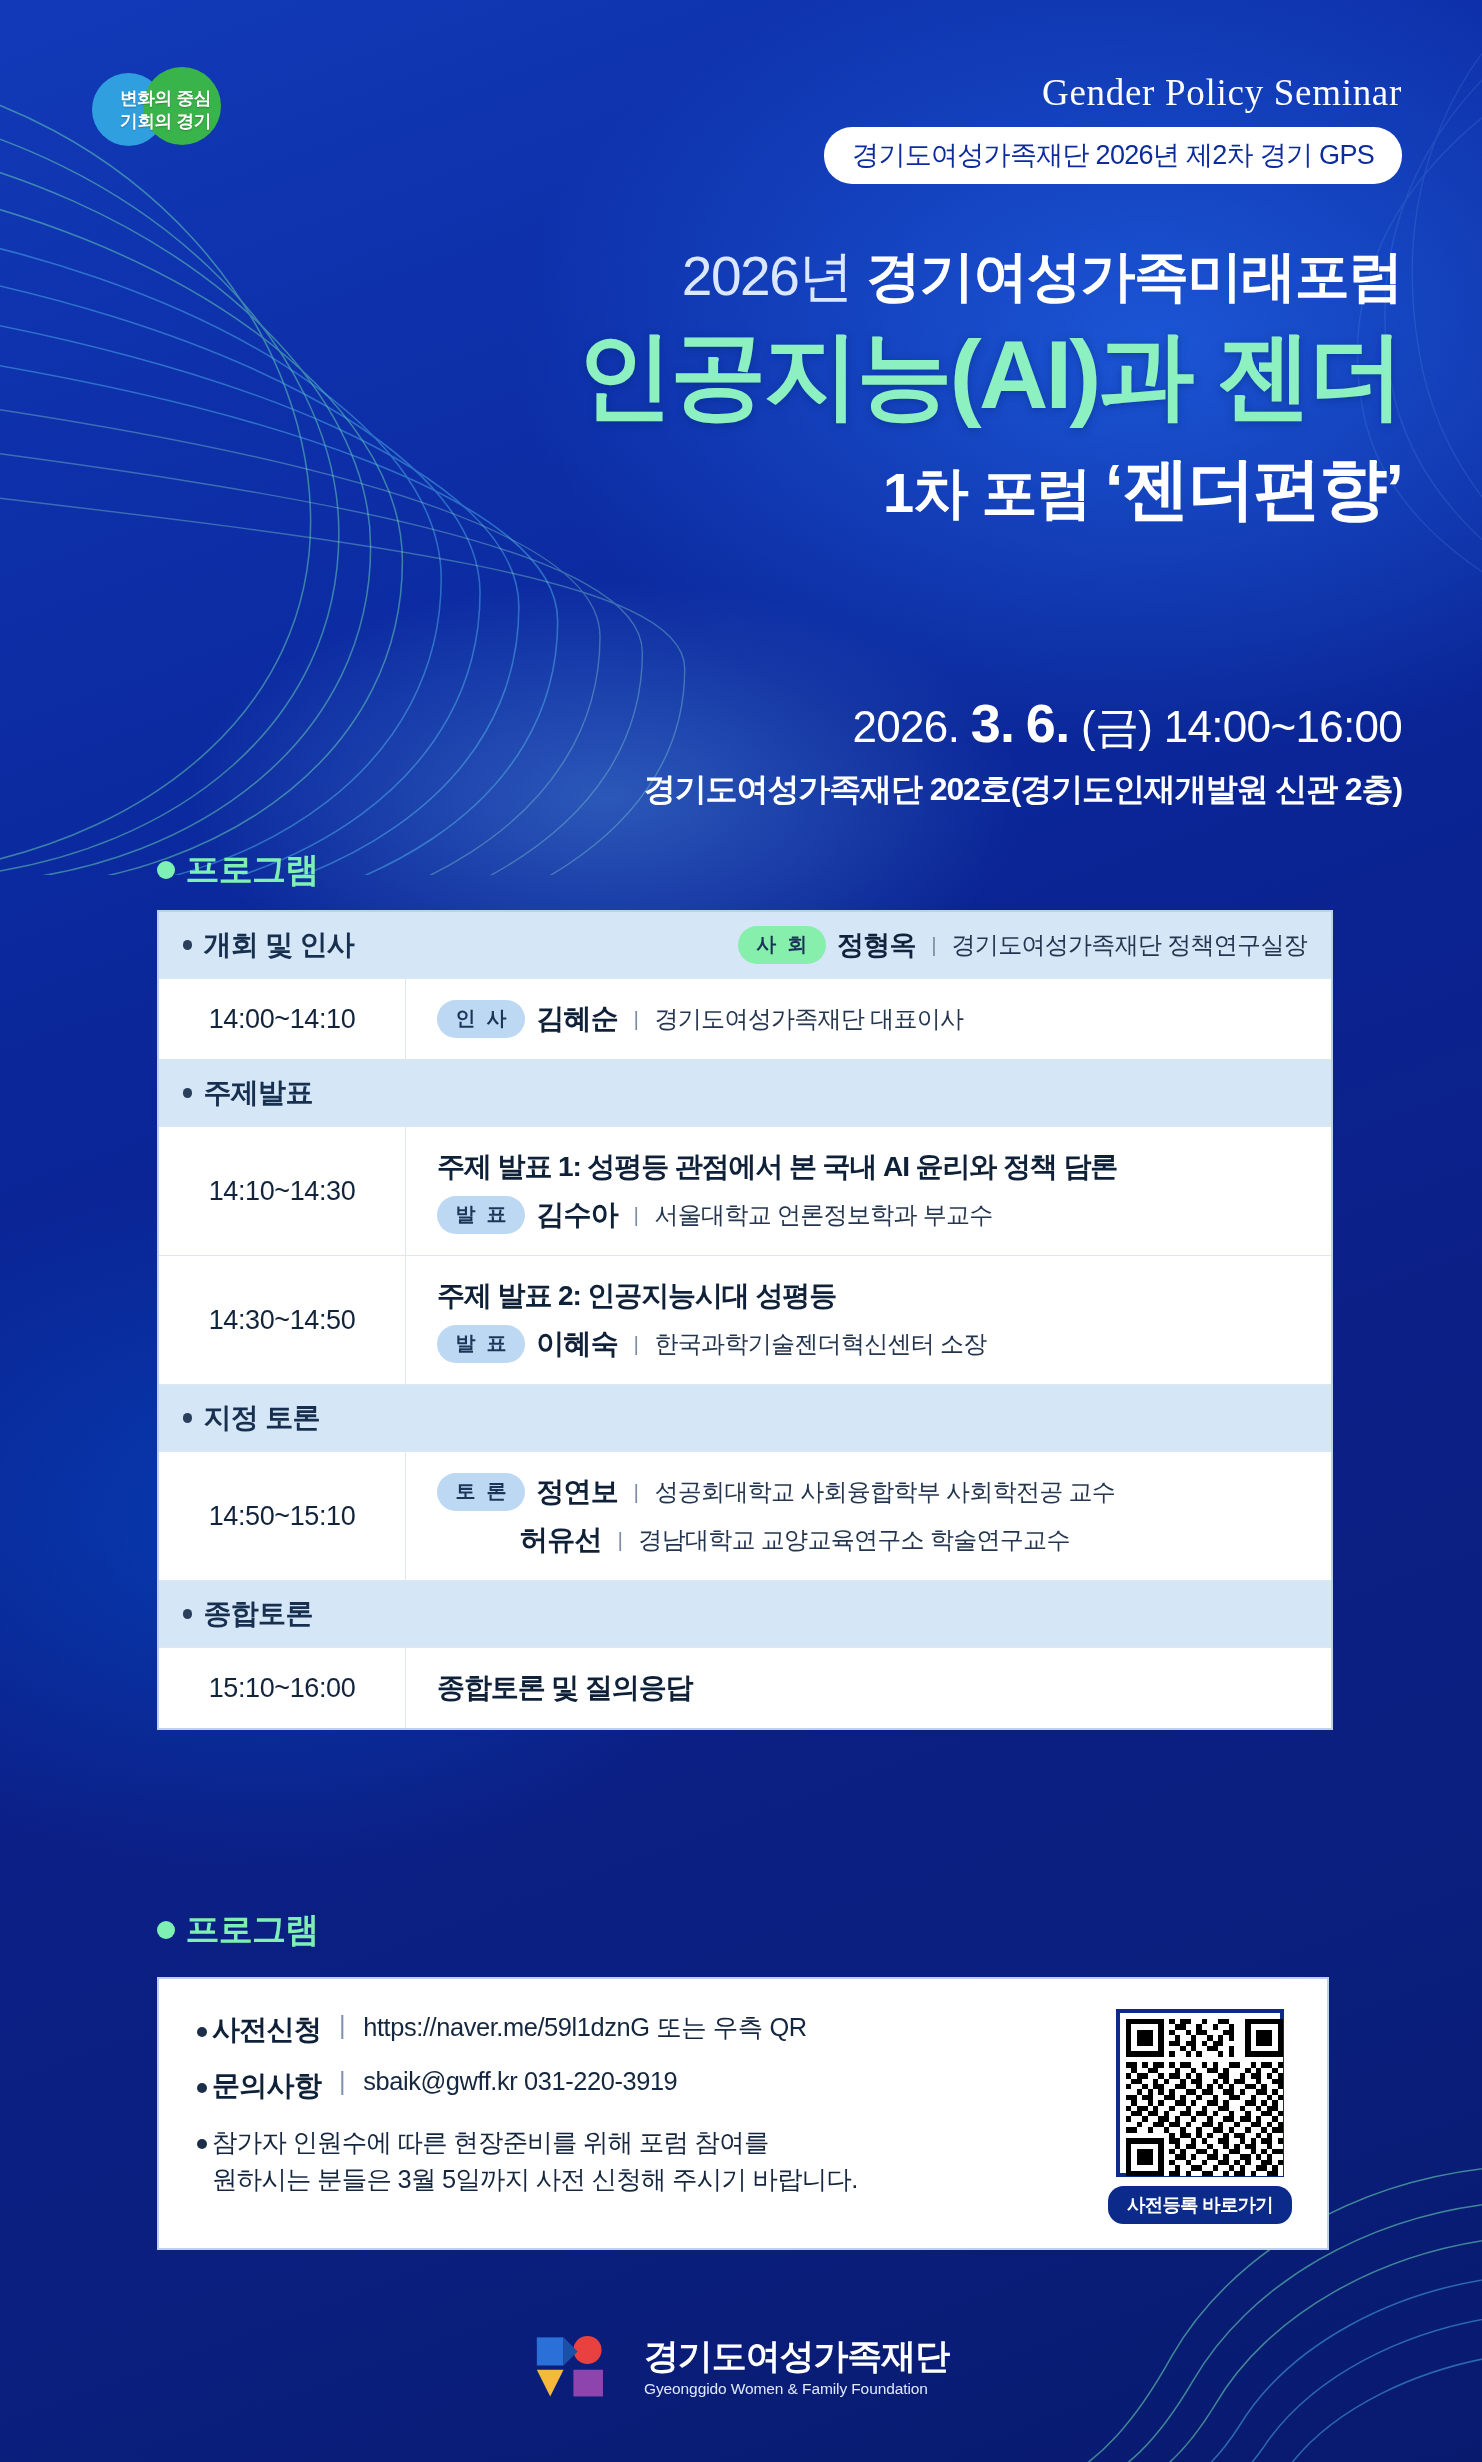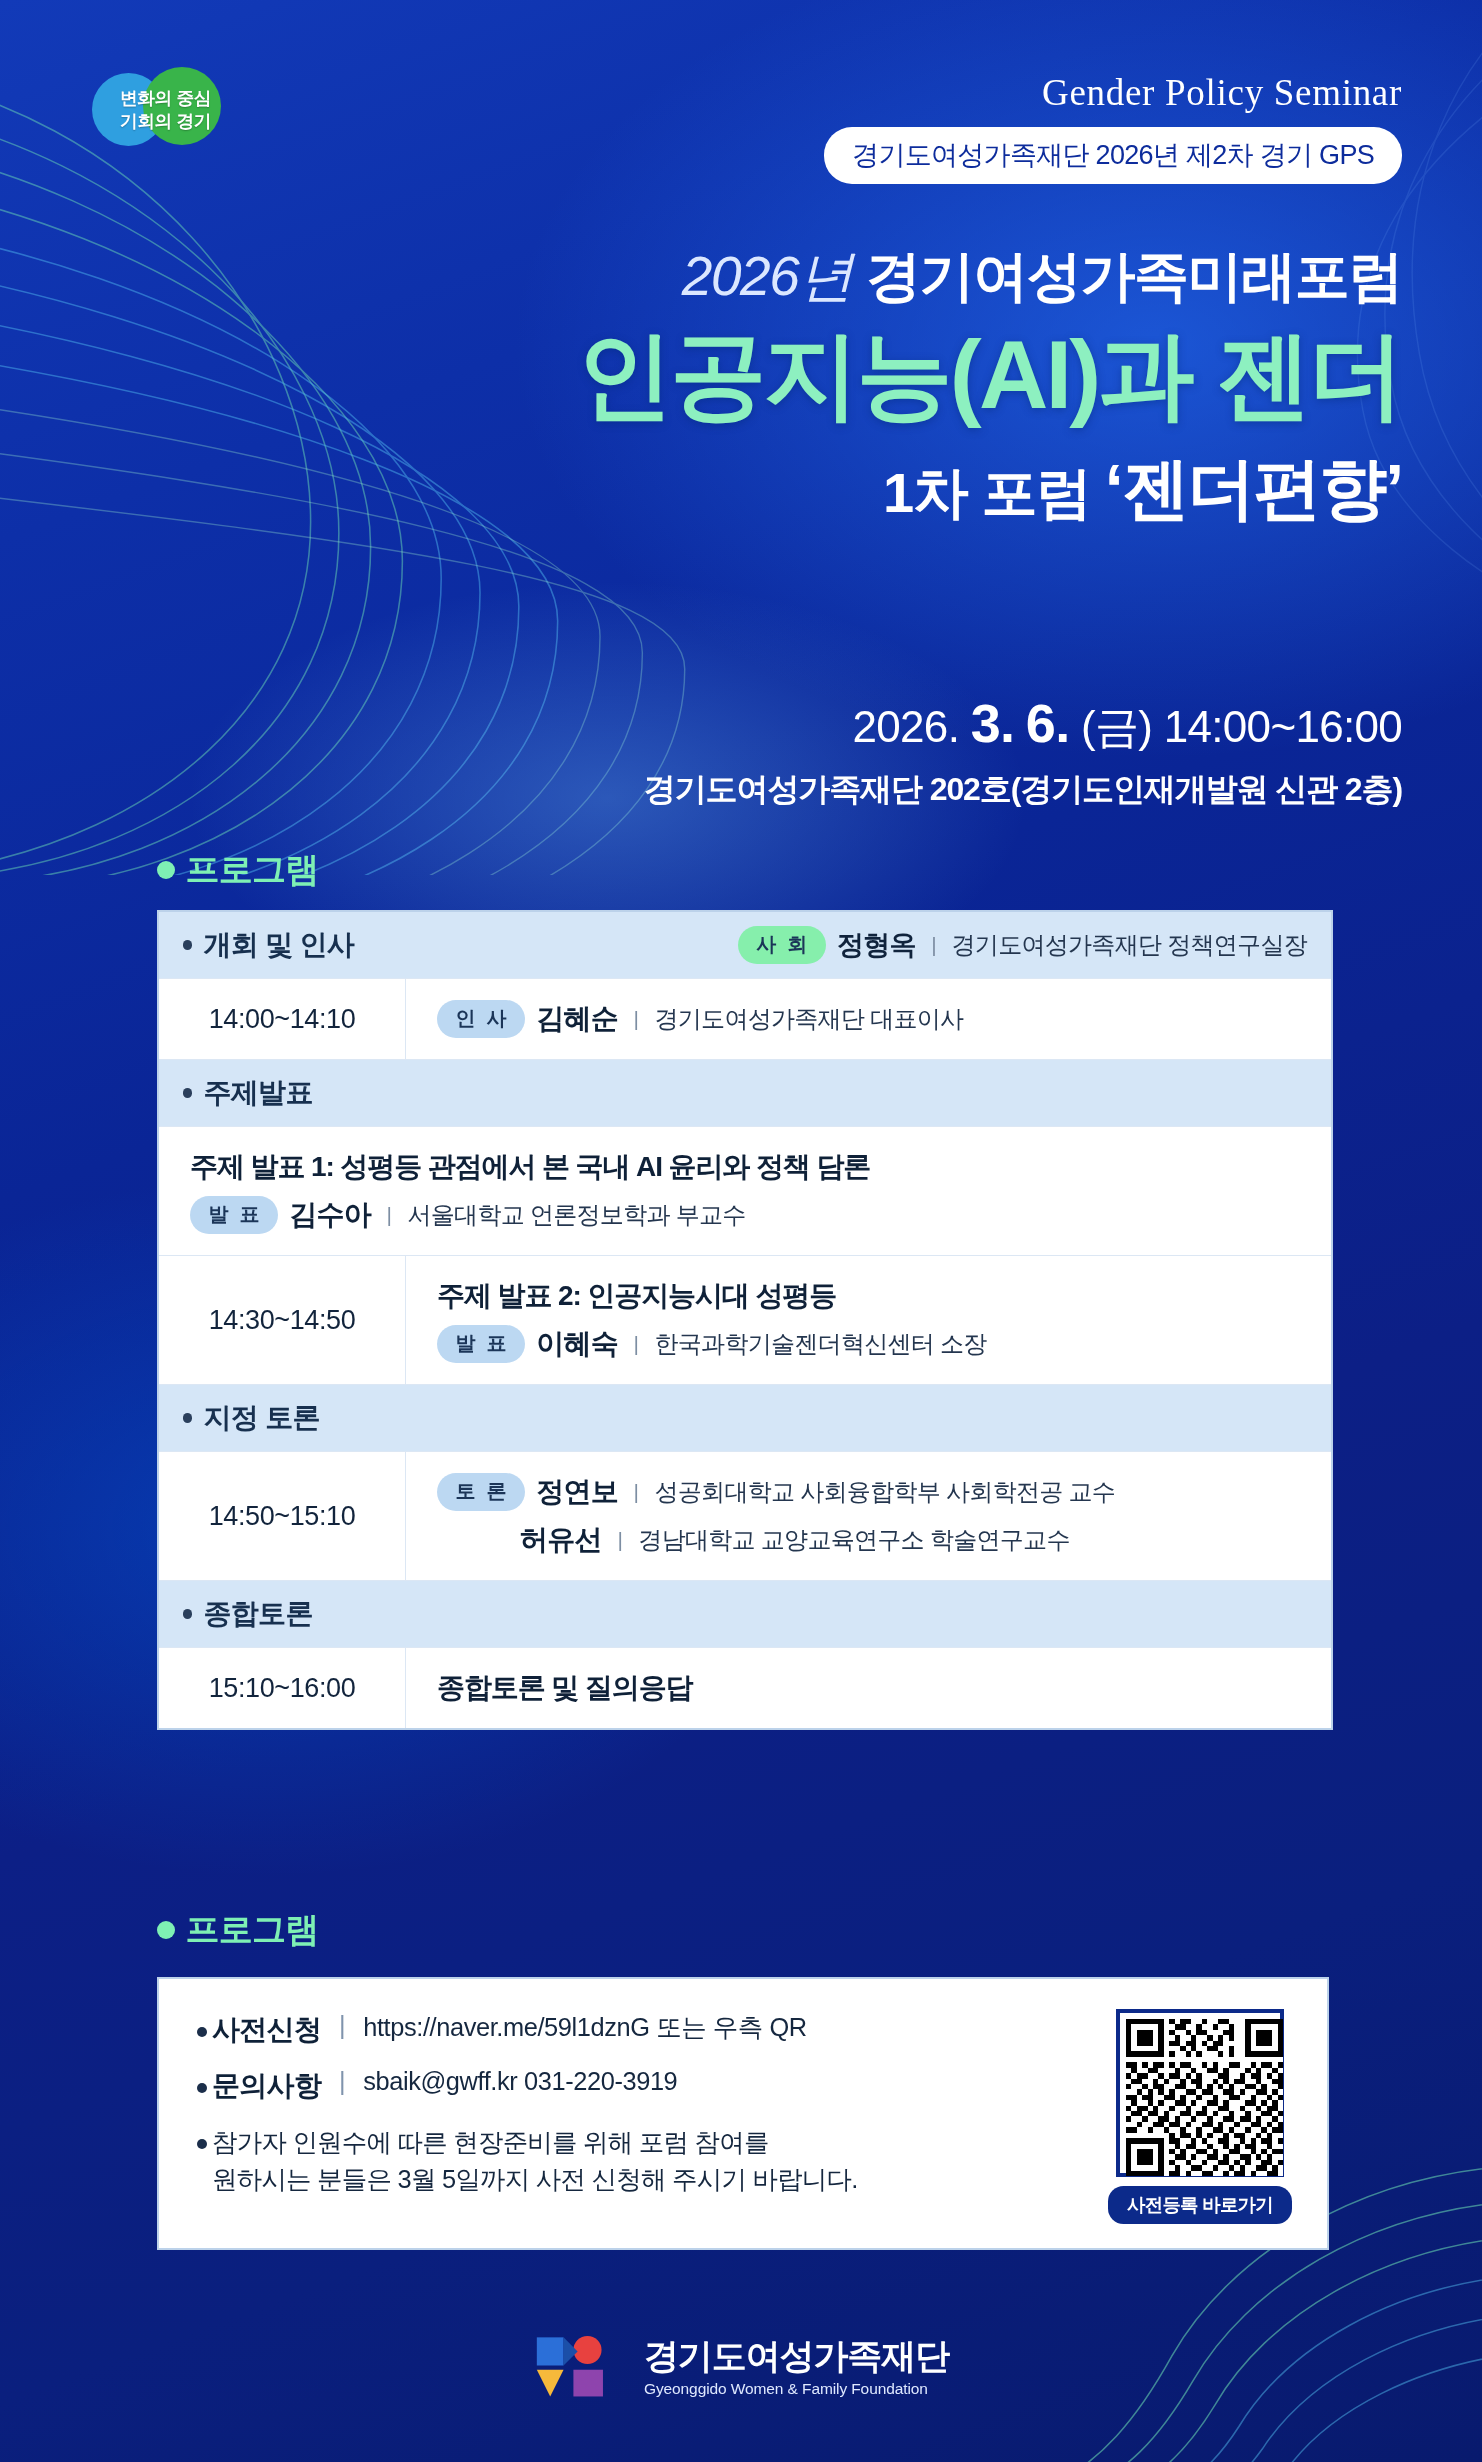--- a/index.html
+++ b/index.html
@@ -130,21 +130,20 @@
   }
   .t-line1 {
     color: #ffffff;
     font-size: 55px;
     letter-spacing: -1.4px;
     white-space: nowrap;
   }
   .t-line1 .light {
     font-weight: normal;
     color: #dbe7ff;
-    font-style: italic;
   }
   .t-line1 .bold {
     font-weight: bold;
   }
   .t-line2 {
     margin-top: 11.3px;
     color: #8df0c0;
     font-size: 96px;
     font-weight: bold;
     letter-spacing: -2.8px;
@@ -549,20 +548,21 @@
     </div>
 
     <div class="row">
       <div class="band">
         <span class="bullet"></span>
         <span>주제발표</span>
       </div>
     </div>
 
     <div class="row">
+      <div class="time-cell">14:10~14:30</div>
       <div class="content-cell">
         <div class="topic">주제 발표 1: 성평등 관점에서 본 국내 AI 윤리와 정책 담론</div>
         <div class="line">
           <span class="chip chip-blue">발 표</span>
           <span class="big-name">김수아</span>
           <span class="sep">|</span>
           <span class="affil">서울대학교 언론정보학과 부교수</span>
         </div>
       </div>
     </div>

